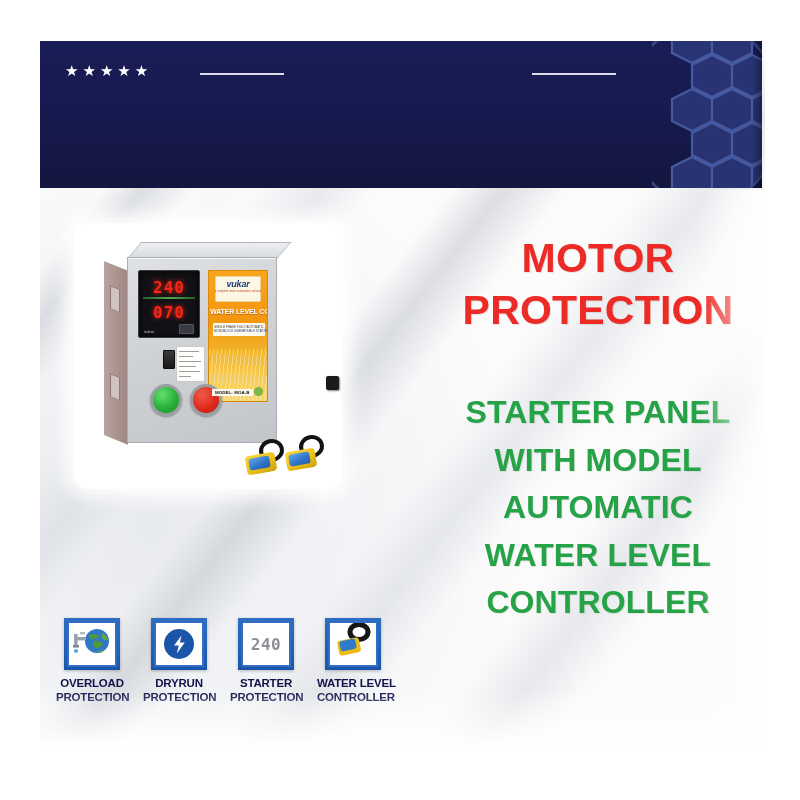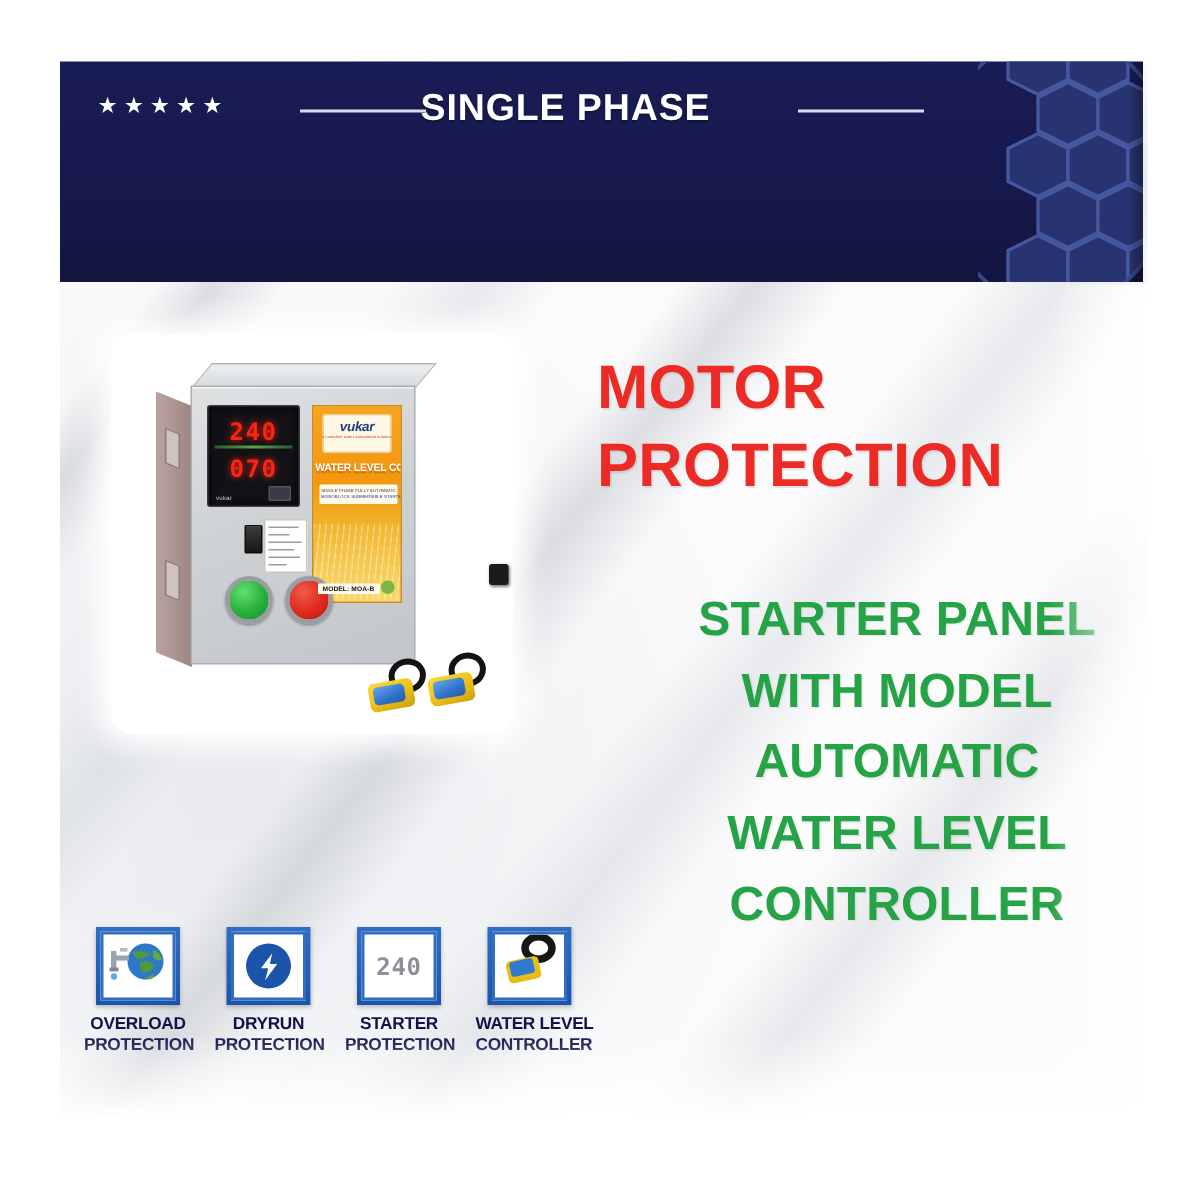--- a/index.html
+++ b/index.html
@@ -512,21 +512,21 @@
     letter-spacing: -0.2px;
   }
   .flabel div { white-space: nowrap; }
 
   
   .red-block {
     position: absolute;
     left: 398px;
     top: 232px;
     width: 400px;
-    text-align: left;
+    text-align: center;
     color: #ed2b26;
     font-size: 41px;
     font-weight: bold;
     line-height: 52px;
     letter-spacing: 0.2px;
     text-shadow: 1px 1px 1px rgba(0,0,0,0.10);
   }
   .red-block div { white-space: nowrap; }
 
   .green-block {
@@ -584,21 +584,20 @@
       <span class="star">★</span>
       <span class="star">★</span>
       <span class="star">★</span>
       <span class="star">★</span>
       <span class="star">★</span>
     </div>
 
     <div class="rule rule-left"></div>
     <div class="rule rule-right"></div>
 
-    <div class="single-phase">SINGLE PHASE</div>
 
     <div class="header-sub">
     </div>
   </div>
 
   <div class="product-wrap">
     <div class="product-card">
 
       <div class="panel-side"></div>
       <div class="panel-hinge hinge-top"></div>

